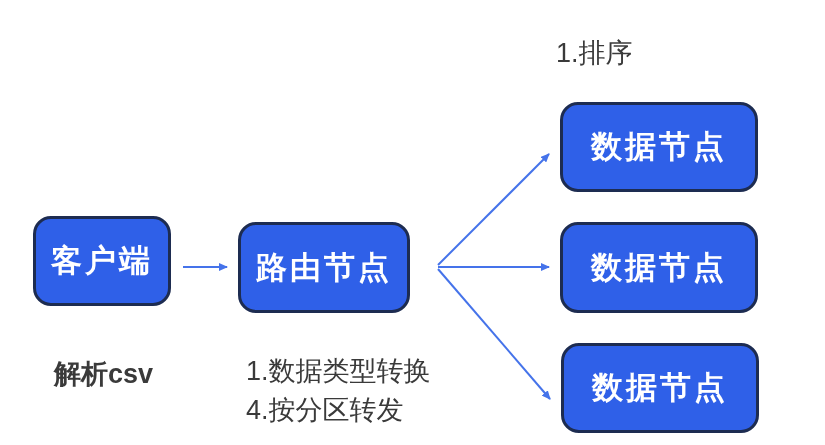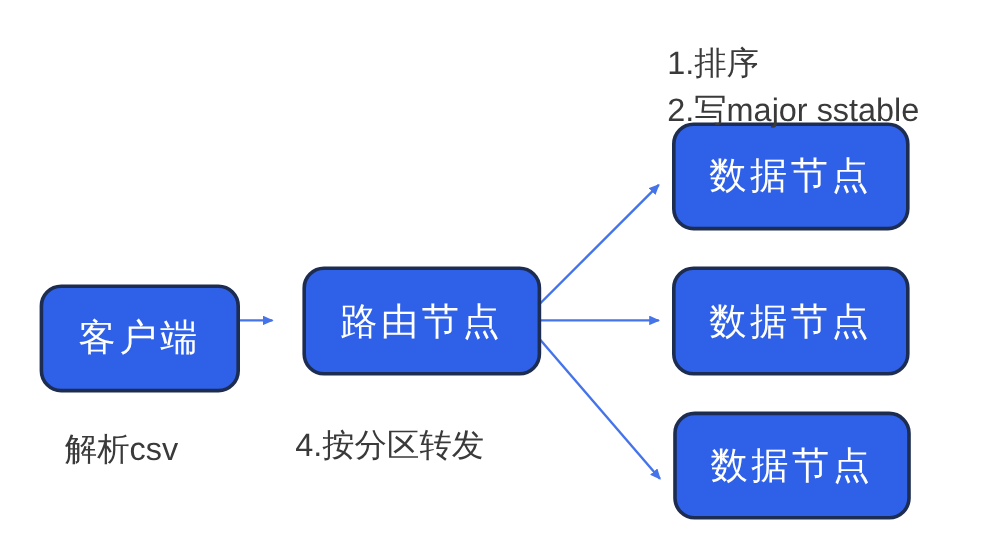--- a/index.html
+++ b/index.html
@@ -29,39 +29,39 @@
     background: var(--node-fill, #2f60e8);
     border: 3px solid var(--node-border, #1d2c51);
     border-radius: 18px;
     display: flex;
     align-items: center;
     justify-content: center;
   }
   .node .label {
     color: var(--node-label, #ffffff);
     font-size: 31px;
-    font-weight: normal;
+    font-weight: bold;
     letter-spacing: 3px;
     white-space: nowrap;
   }
-  .node-client   { left: 33px;  top: 237px; width: 167px; height: 90px; align-items: center; }
-  .node-router   { left: 252px; top: 222px; width: 199px; height: 91px; }
+  .node-client   { left: 33px;  top: 216px; width: 138px; height: 90px; align-items: center; }
+  .node-router   { left: 238px; top: 222px; width: 172px; height: 91px; }
   .node-data-1   { left: 560px; top: 102px; width: 198px; height: 90px; }
   .node-data-2   { left: 560px; top: 222px; width: 198px; height: 91px; }
   .node-data-3   { left: 561px; top: 343px; width: 198px; height: 90px; }
   .annotation {
     position: absolute;
     color: var(--annotation-text, #3a3a3a);
     font-size: 27px;
     line-height: 39px;
     white-space: nowrap;
     margin-top: 24px;
   }
   .annotation-data-top { left: 556px; top: 10px; }
-  .annotation-client   { left: 54px;  top: 331px; }
+  .annotation-client   { left: 54px;  top: 331px; font-weight: bold; }
   .annotation-router   { left: 246px; top: 328px; }
 </style>
 </head>
 <body>
 
 <div class="canvas">
 
   <svg class="edges" viewBox="0 0 825 445" xmlns="http://www.w3.org/2000/svg">
     <defs>
       <marker id="arrowhead" markerWidth="10" markerHeight="8" refX="8" refY="4" orient="auto" markerUnits="userSpaceOnUse">
@@ -89,22 +89,22 @@
   <div class="node node-data-2">
     <span class="label">数据节点</span>
   </div>
 
   <div class="node node-data-3">
     <span class="label">数据节点</span>
   </div>
 
   <div class="annotation annotation-data-top">
     <div>1.排序</div>
-    <div>2.写major sstable</div>
   </div>
 
   <div class="annotation annotation-client">解析csv</div>
 
   <div class="annotation annotation-router">
+    <div>1.数据类型转换</div>
     <div>4.按分区转发</div>
   </div>
 
 </div>
 
 </body></html>

